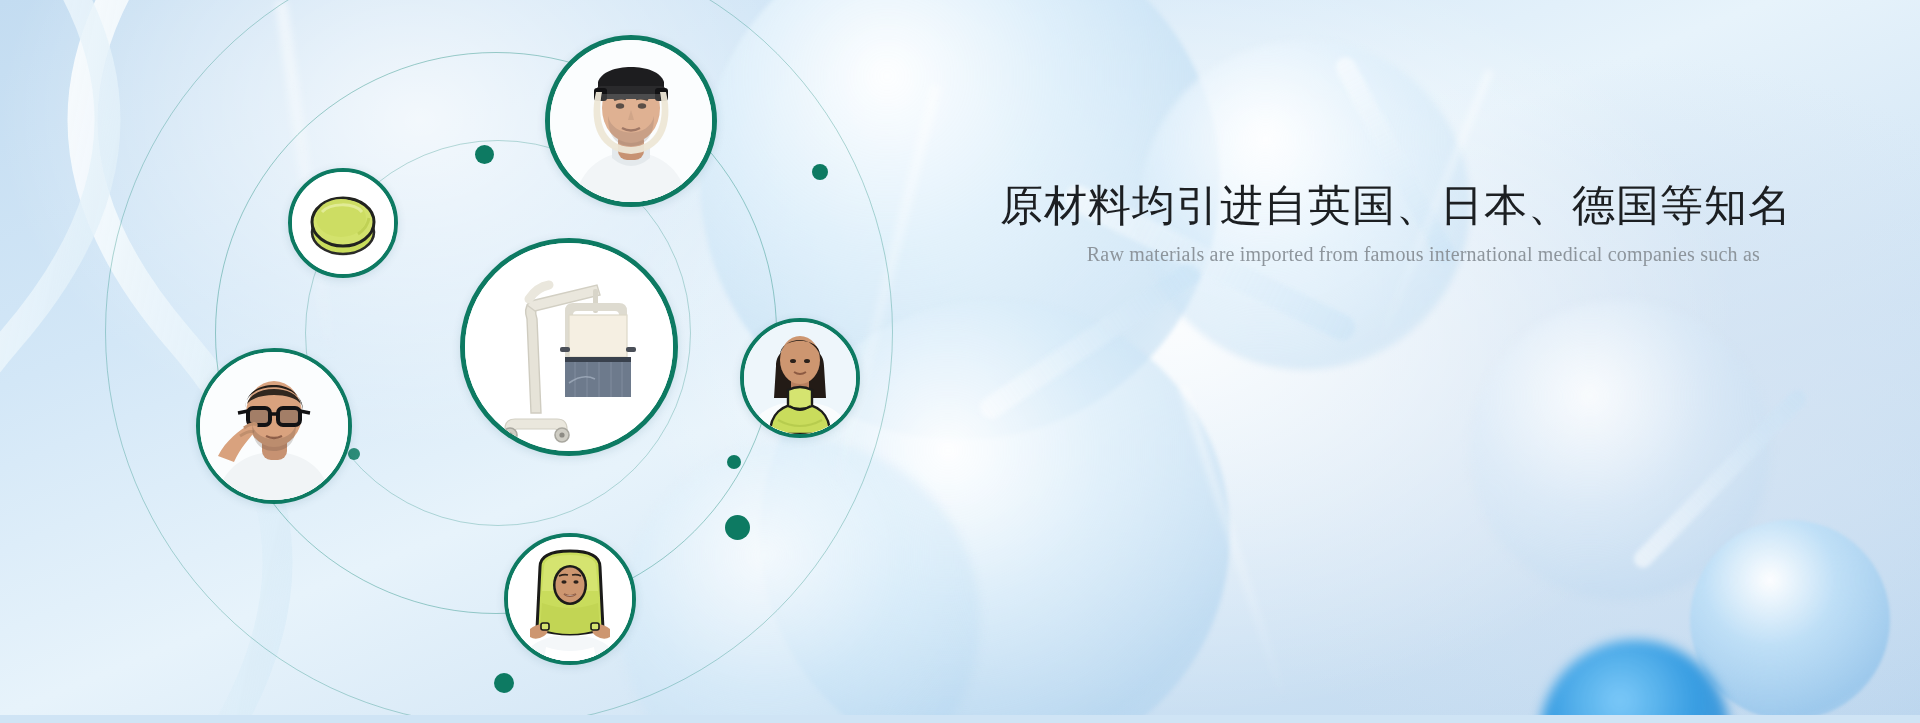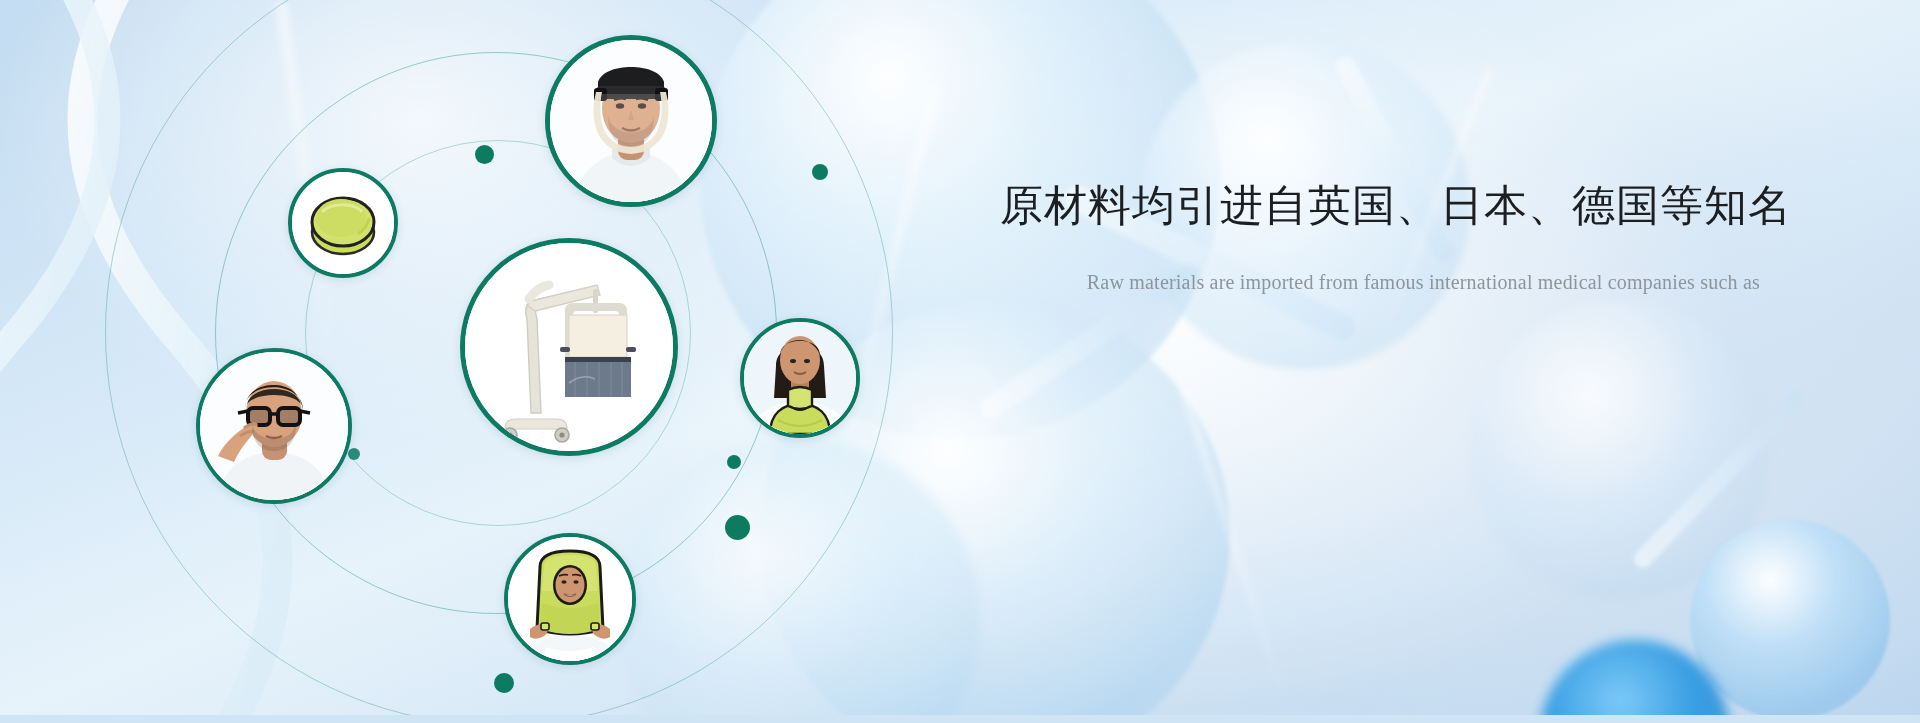--- a/index.html
+++ b/index.html
@@ -62,21 +62,21 @@
   .ring.inner{left:305px;top:140px;width:384px;height:384px;border-color:rgba(32,140,126,.30);}
   .node{position:absolute;border-radius:50%;background:#fff;overflow:hidden;
         box-shadow:0 2px 10px rgba(20,70,90,.12);}
   .node>svg{display:block;width:100%;height:100%;}
   .dot{position:absolute;border-radius:50%;background:#0d7a62;}
   
   .copy{position:absolute;right:160px;top:176px;width:760px;text-align:right;}
   .h1{font-size:43px;line-height:1.38;color:#1c1f22;letter-spacing:1px;
       font-family:"DejaVu Sans","Liberation Sans",sans-serif;font-weight:400;white-space:nowrap;}
   .h1 .l2{display:block;}
-  .sub{margin-top:28px;font-family:"Liberation Serif","DejaVu Serif",serif;
+  .sub{font-family:"Liberation Serif","DejaVu Serif",serif;
        font-size:20px;line-height:1.95;color:#8d959c;letter-spacing:.2px;text-align:right;}
   .sub .sl{display:block;}
 </style>
 </head>
 <body>
 
 <div class="stage">
 
   <div class="bg-layer">
     <div class="sphere s1"></div>

